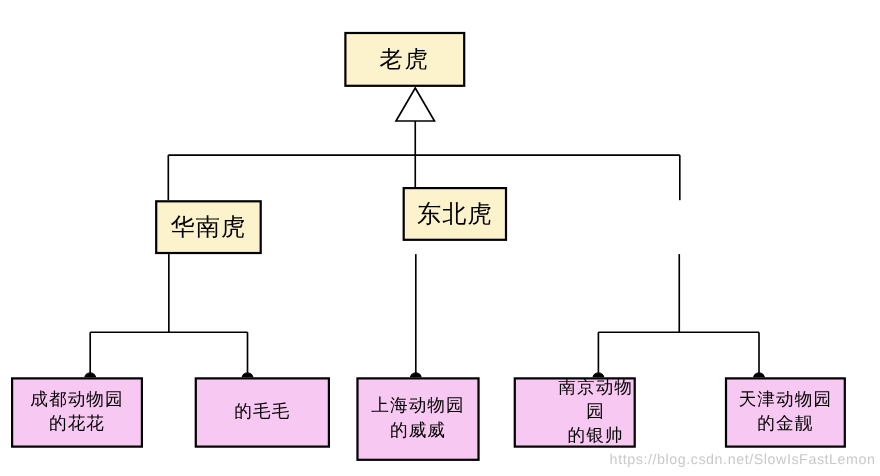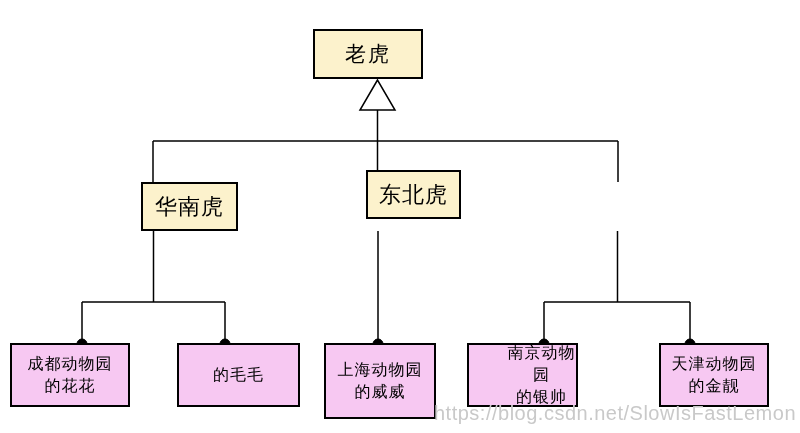--- a/index.html
+++ b/index.html
@@ -47,21 +47,21 @@
   .sub-node-3  { left: 553px; top: 182px; width: 129px; height: 49px; }
   .inst-node-1 { left: 10px;  top: 343px; width: 120px; height: 64px; }
   .inst-node-2 { left: 177px; top: 343px; width: 123px; height: 64px; }
   .inst-node-3 { left: 324px; top: 343px; width: 112px; height: 76px; }
   .inst-node-4 { left: 467px; top: 343px; width: 111px; height: 64px; padding-left: 38px; }
   .inst-node-5 { left: 659px; top: 343px; width: 110px; height: 64px; }
   .watermark {
     position: absolute;
     right: 4px;
     bottom: 8px;
-    font-size: 20px;
+    font-size: 13px;
     color: var(--watermark, #C9C9C9);
     letter-spacing: 0.5px;
   }
   svg line, svg polyline { stroke: var(--line, #000); stroke-width: 1.5; fill: none; }
   svg polygon.tri { stroke: var(--line, #000); stroke-width: 1.5; fill: #ffffff; }
   svg circle.dot { fill: var(--line, #000); stroke: var(--line, #000); }
 </style>
 </head>
 <body>
 

